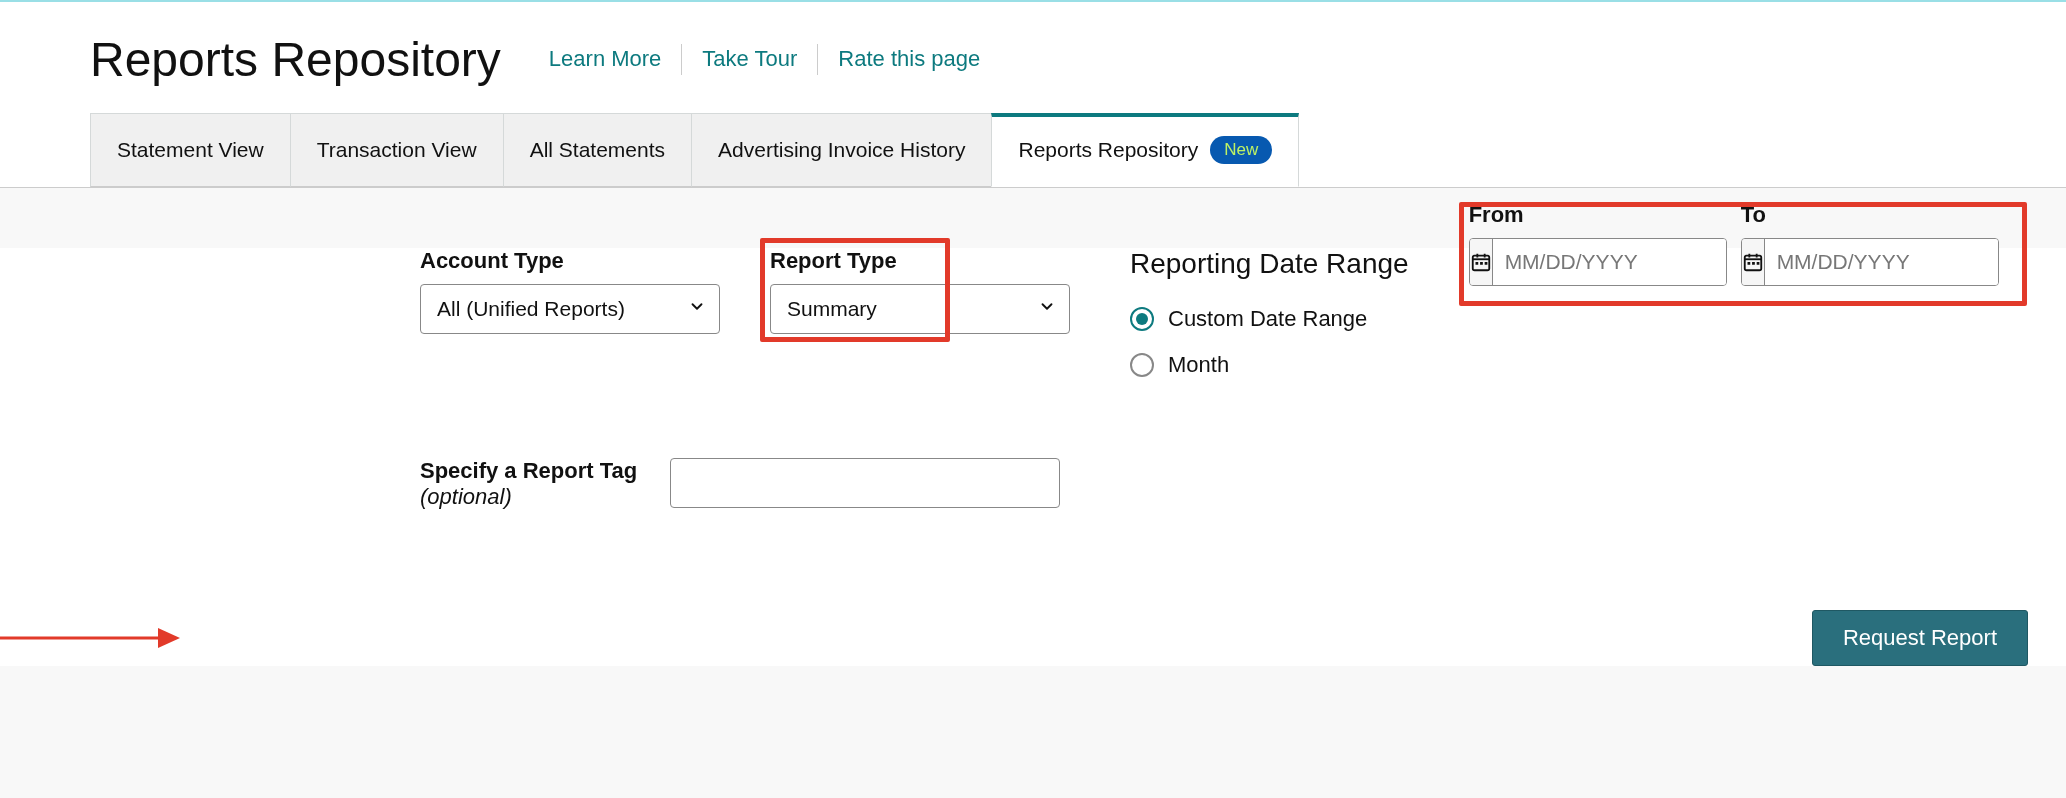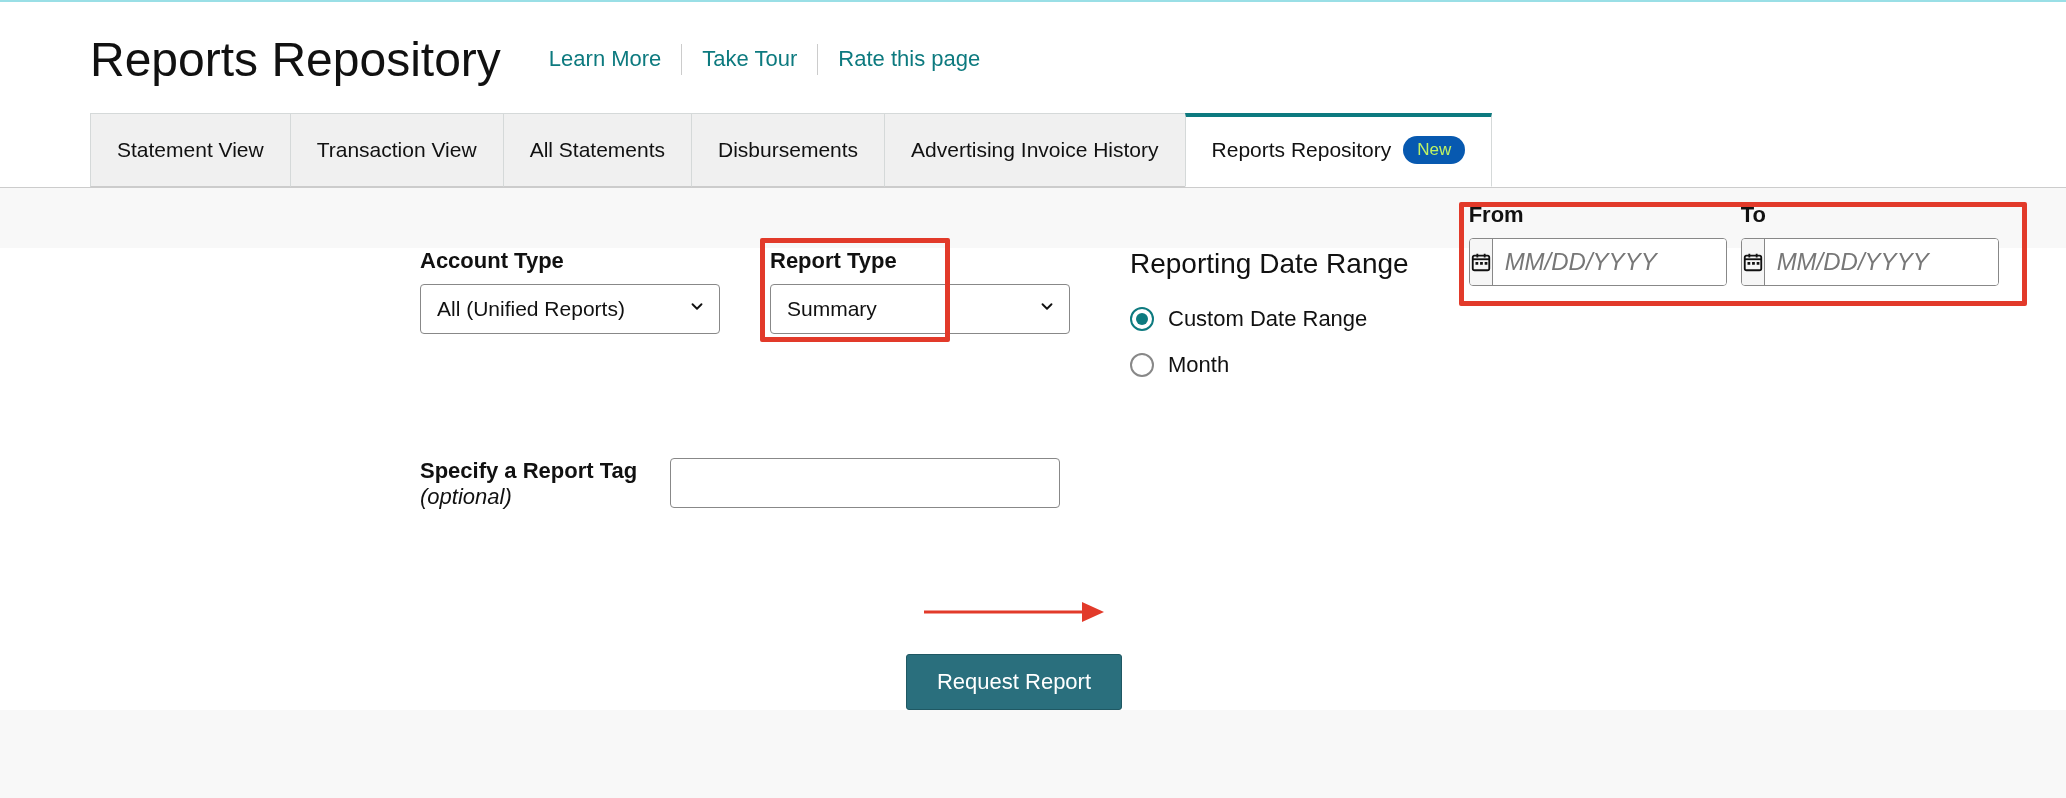--- a/index.html
+++ b/index.html
@@ -174,24 +174,23 @@
     overflow: hidden;
   }
   .date-icon-box {
     width: 48px; height: 100%;
     border-right: 1px solid #888;
     display: flex; align-items: center; justify-content: center;
     background: #f6f6f6;
   }
   .date-field input {
     border: none; outline: none;
-    font-size: 24px; padding: 0 12px;
+    font-size: 21px; padding: 0 12px;
     flex: 1; height: 100%;
     color: #0f766e;
-    font-style: italic;
   }
   .date-field input::placeholder { color: #777; }
 
   .form-row2 {
     display: flex;
     align-items: flex-start;
     padding-left: 420px;
     margin-top: 80px;
     gap: 30px;
   }
@@ -203,21 +202,20 @@
     background: #fff;
     font-size: 21px; padding: 0 12px;
   }
 
   .actions {
     display: flex;
     justify-content: space-between;
     align-items: center;
     padding: 100px 38px 0 0;
     gap: 40px;
-    flex-direction: column;
   }
   .arrow-annot {
     width: 180px; height: 4px;
     position: relative;
   }
   .arrow-annot .line {
     position: absolute; left: 0; top: 50%; transform: translateY(-50%);
     width: 160px; height: 3px; background: #e23a2a;
   }
   .arrow-annot .head {
@@ -255,23 +253,20 @@
 
   <div class="tabs">
     <div class="tab">
         <span>Statement View</span>
       </div>
     <div class="tab">
         <span>Transaction View</span>
       </div>
     <div class="tab">
         <span>All Statements</span>
-      </div>
-    <div class="tab">
-        <span>Disbursements</span>
       </div>
     <div class="tab">
         <span>Advertising Invoice History</span>
       </div>
     <div class="tab active">
       <span>Reports Repository</span>
       <span class="badge-new">New</span>
     </div>
   </div>
 

